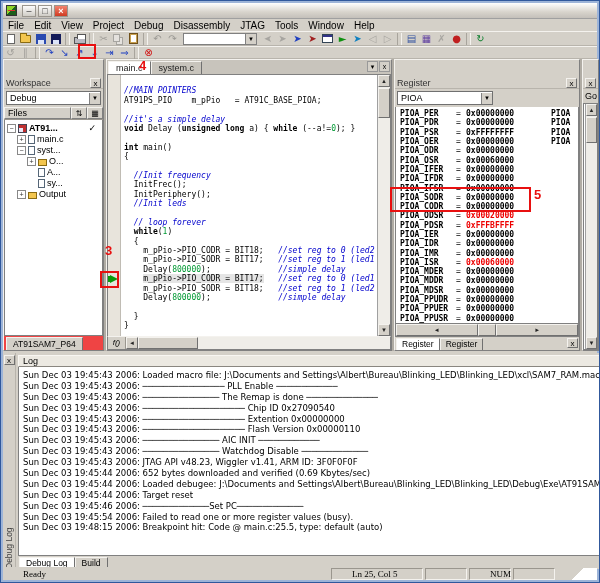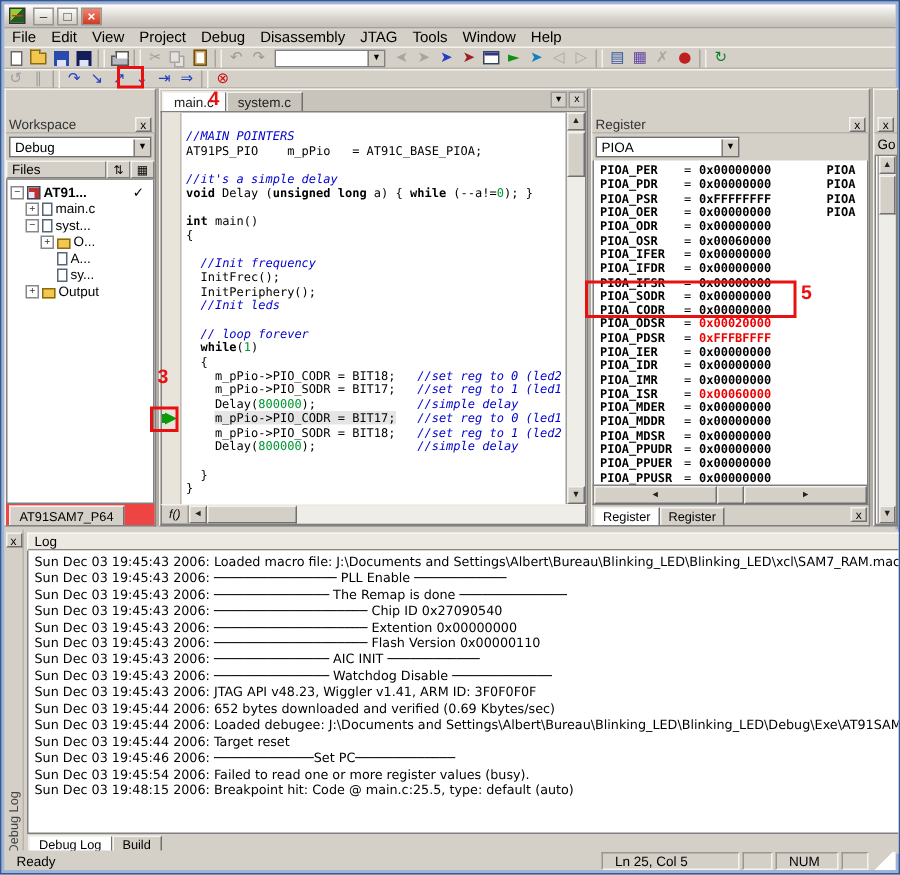--- a/index.html
+++ b/index.html
@@ -131,21 +131,21 @@
   .vtext{ flex:1; writing-mode:vertical-rl; transform:rotate(180deg); font-size:8.5px; color:#444; display:flex; align-items:center; padding-bottom:4px;}
   .log-main{ flex:1; display:flex; flex-direction:column; padding:2px 2px 0 2px;}
   .log-head{ height:12px; background:#ece9e2; border:1px solid #f8f6f2; border-right-color:#8a8680; border-bottom-color:#8a8680; font-size:9px; padding:0 4px; display:flex; align-items:center;}
   .log-body{ flex:1; background:#fff; border:1px solid #808080; border-top:none; overflow:hidden; font-family:"DejaVu Sans",sans-serif; font-size:8.5px; padding:3px 0 0 4px;}
   .log-line{ height:10.9px; line-height:10.9px; white-space:nowrap;}
   .log-tabs{ height:13px; display:flex; align-items:flex-end; padding-left:1px; position:relative; background:#d4d0c8;}
   .log-tab{ font-size:8.5px; padding:0 6px 1px; border:1px solid #f4f2ee; border-right-color:#707070; border-bottom:none; background:#d4d0c8;}
   .log-tab.active{ background:#fff;}
   
   .statusbar{ position:absolute; left:2px; right:2px; bottom:2px; height:13px; display:flex; align-items:stretch; background:#d4d0c8; font-size:9px; gap:2px; padding-top:1px;}
-  .sb-cell{ border:1px solid #9a968e; border-right-color:#f4f2ee; border-bottom-color:#f4f2ee; padding:0 8px; display:flex; align-items:center;}
+  .sb-cell{ border:1px solid #9a968e; border-right-color:#f4f2ee; border-bottom-color:#f4f2ee; padding:0 20px; display:flex; align-items:center;font-family:Liberation Serif, serif;}
   .sb-ready{ flex:1; border:none;}
   .sb-pos{ width:92px;}
   .sb-sm1{ width:20px;}
   .sb-num{ width:42px;}
   .sb-sm2{ width:16px;}
   .grip{ width:12px; border:none; background:
     linear-gradient(135deg, transparent 50%, #fff 50%) ;}
   
   .ann{ position:absolute; pointer-events:none; z-index:50;}
   .ann-box{ border:2px solid #e81010; }

